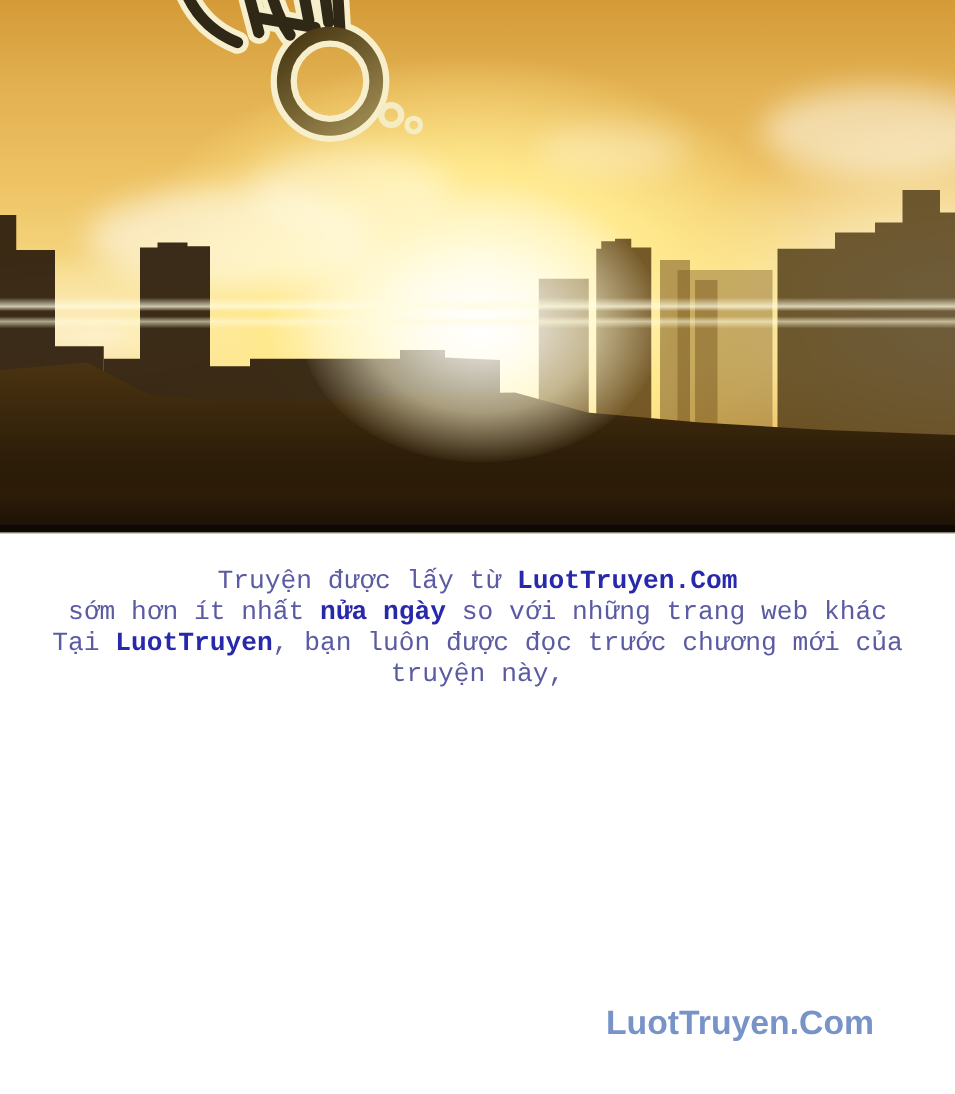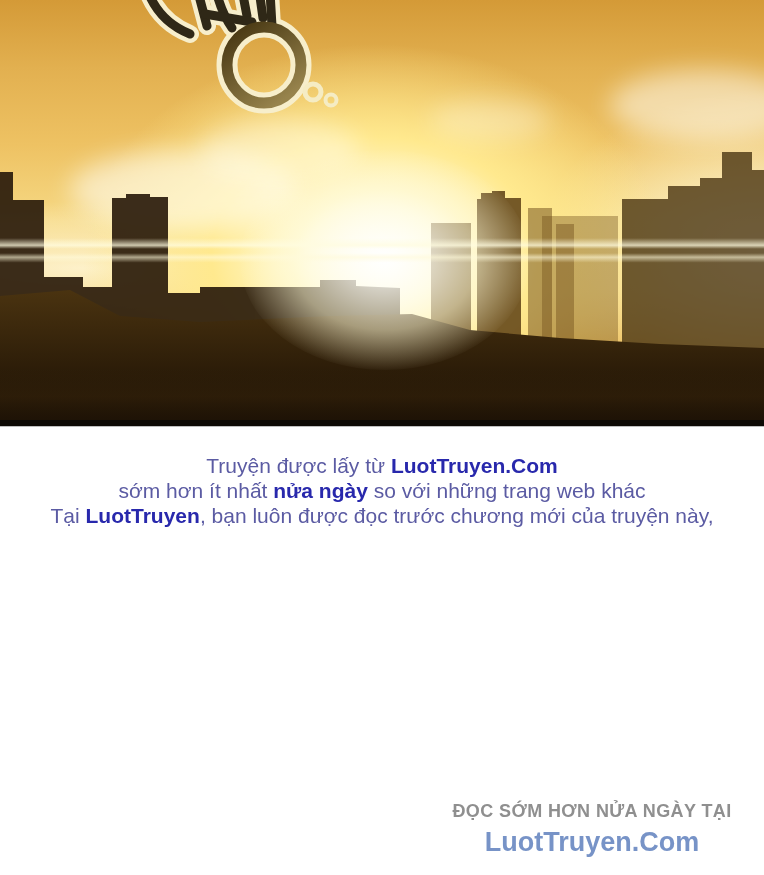--- a/index.html
+++ b/index.html
@@ -35,21 +35,21 @@
   }
   .panel-fade{
     position:absolute;left:0;bottom:6px;width:764px;height:52px;
     background:linear-gradient(180deg, rgba(50,32,9,0) 0%, rgba(54,35,10,0.55) 55%, rgba(30,19,6,0.95) 100%);
   }
   .panel-bar{position:absolute;left:0;bottom:0;width:764px;height:6px;background:#0d0a05;}
   .sfx{position:absolute;left:0;top:0;pointer-events:none;}
   
   .promo{
     position:absolute;top:453px;left:0;width:764px;text-align:center;
-    font-family:Liberation Sans, sans-serif;
+    font-family:Liberation Mono, monospace;
     font-size:21px;line-height:25px;color:#5b5ba3;
   }
   .promo b{color:#2828ac;font-weight:bold;}
   
   .footer{position:absolute;top:799px;right:22px;width:300px;text-align:center;}
   .footer .tagline{
     font-weight:bold;font-size:18px;line-height:24px;color:#8f8f8f;letter-spacing:0.4px;white-space:nowrap;
   }
   .footer .brand{
     font-weight:bold;font-size:27px;line-height:32px;color:#7793c7;margin-top:3px;
@@ -142,17 +142,16 @@
     </svg>
   </div>
 
   <div class="promo">
     <div><span>Truyện được lấy từ </span><b>LuotTruyen.Com</b></div>
     <div><span>sớm hơn ít nhất </span><b>nửa ngày</b><span> so với những trang web khác</span></div>
     <div><span>Tại </span><b>LuotTruyen</b><span>, bạn luôn được đọc trước chương mới của truyện này,</span></div>
   </div>
 
   <div class="footer">
-    <div class="tagline">ĐỌC SỚM HƠN NỬA NGÀY TẠI</div>
     <div class="brand">LuotTruyen.Com</div>
   </div>
 
 </div>
 
 </body></html>

